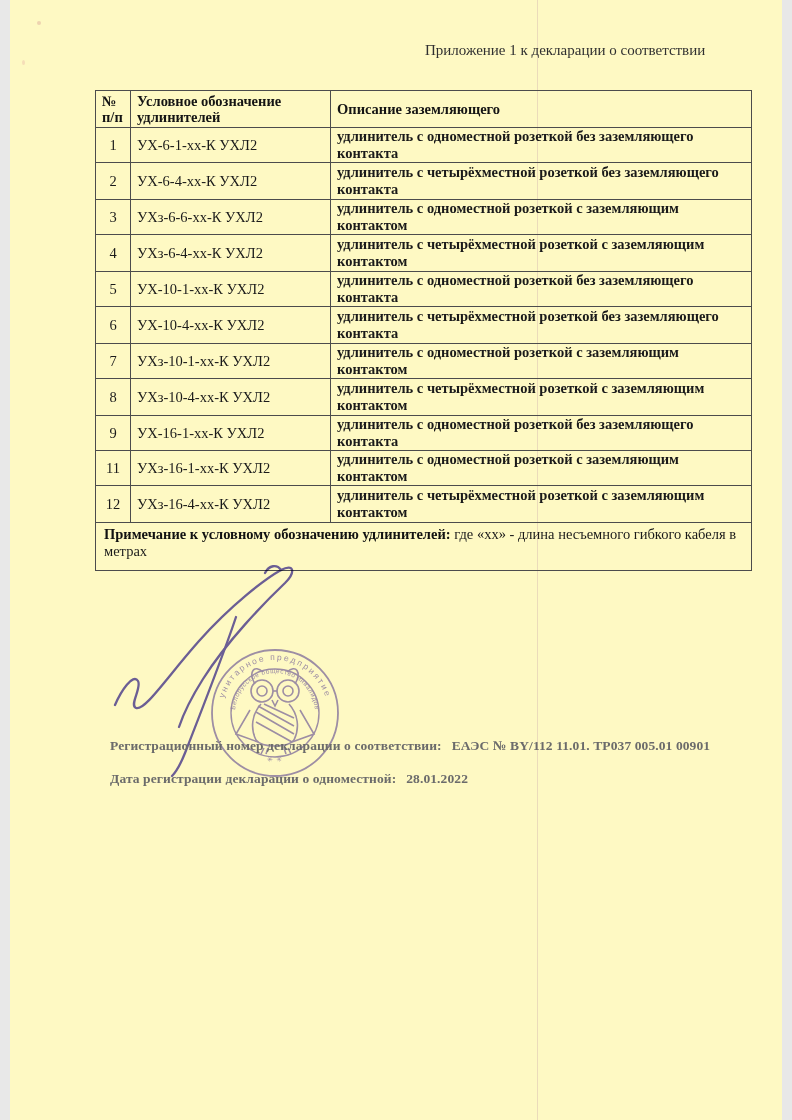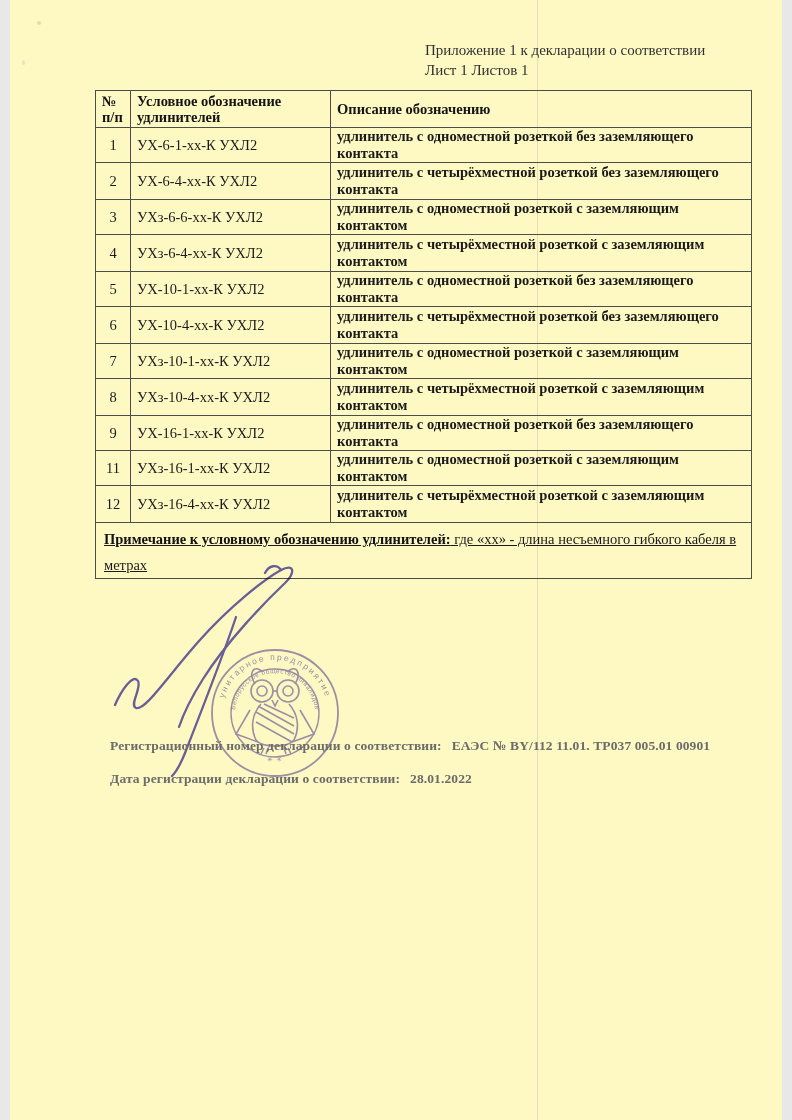--- a/index.html
+++ b/index.html
@@ -25,21 +25,21 @@
   table.main col.c3{width:421px;}
   table.main th,table.main td{border:1px solid #4c4c4c;padding:0 6px;vertical-align:middle;overflow:hidden;}
   table.main th{font-weight:bold;text-align:left;height:36px;line-height:16.5px;font-size:14.5px;color:#141414;}
   th.h-num{padding-left:4px;}
   td.c-num{text-align:center;padding:0 2px;}
   td.c-des{padding-left:9px;}
   td.c-desc{padding-left:8px;padding-right:4px;font-weight:bold;}
   td.c-desc .dline{line-height:17px;}
   tr.row-single td{height:19px;}
   tr.row-double td{height:36px;}
-  tr.note-row td{height:44px;vertical-align:top;padding:3px 8px 0 8px;line-height:26px;font-size:14.5px;text-decoration:underline;}
+  tr.note-row td{height:44px;vertical-align:top;padding:3px 8px 0 8px;line-height:17px;font-size:14.5px;}
   .note-bold{font-weight:bold;color:#111;}
 
   .sig-area{position:absolute;left:0;top:550px;width:792px;height:250px;}
 
   .signature-svg{position:absolute;left:95px;top:555px;mix-blend-mode:multiply;}
   .stamp-svg{position:absolute;left:196px;top:644px;mix-blend-mode:multiply;}
 
   .reg-block{position:absolute;left:100px;top:738px;font-family:"Liberation Sans", sans-serif;font-size:13.5px;color:#6b6b6b;font-weight:600;letter-spacing:.1px;}
   .reg-line{white-space:nowrap;font-family:Liberation Serif, serif;}
   .reg-line + .reg-line{margin-top:17px;}
@@ -49,40 +49,39 @@
 <body>
 
 <div class="page">
 
   <div class="fold-line"></div>
   <div class="noise n1"></div>
   <div class="noise n2"></div>
 
   <div class="doc-header">
     <div>Приложение 1 к декларации о соответствии</div>
-    <div>Лист 1 Листов 1</div>
   </div>
 
   <table class="main">
     <colgroup>
         <col class="c1">
         <col class="c2">
         <col class="c3">
       </colgroup>
     <thead>
       <tr>
         <th class="h-num">
           <div>№</div>
           <div>п/п</div>
         </th>
         <th>
           <div>Условное обозначение</div>
           <div>удлинителей</div>
         </th>
-        <th>Описание обозначению</th>
+        <th>Описание заземляющего</th>
       </tr>
     </thead>
     <tbody>
         <tr class="row-single">
       <td class="c-num">1</td>
       <td class="c-des">УХ-6-1-хх-К УХЛ2</td>
       <td class="c-desc">
             <div class="dline">удлинитель с одноместной розеткой без заземляющего контакта</div>
           </td>
     </tr>
@@ -222,17 +221,17 @@
         <textPath href="#arcInner" startOffset="50%" text-anchor="middle">Белорусское общество инвалидов</textPath>
       </text>
     </g>
   </svg>
 
   <div class="reg-block">
     <div class="reg-line">
       <span>Регистрационный номер декларации о соответствии:</span><span class="reg-value">ЕАЭС № BY/112 11.01. ТР037 005.01 00901</span>
     </div>
     <div class="reg-line">
-      <span>Дата регистрации декларации о соответствии:</span><span class="reg-value">28.01.2022</span>
+      <span>Дата регистрации декларации о одноместной:</span><span class="reg-value">28.01.2022</span>
     </div>
   </div>
 
 </div>
 
 </body></html>

